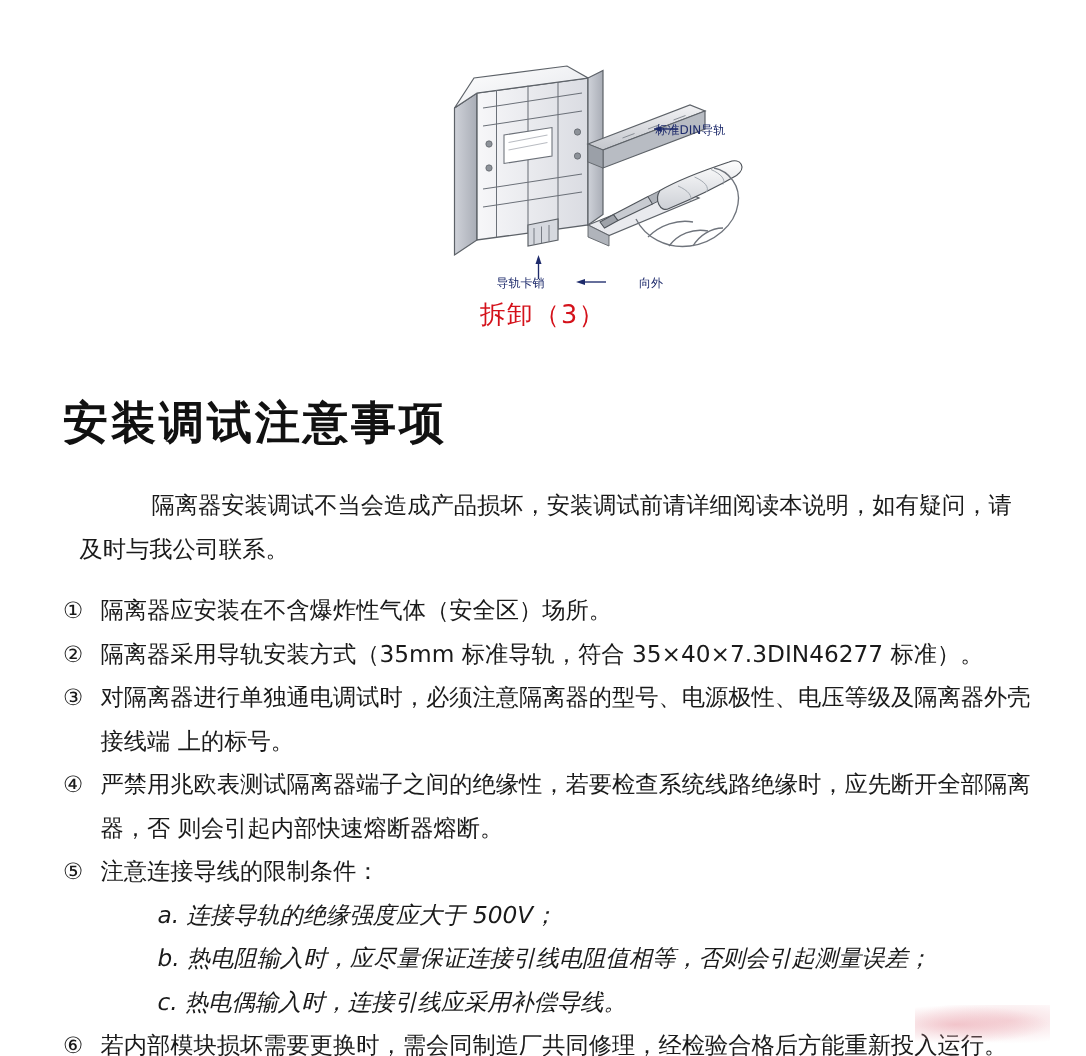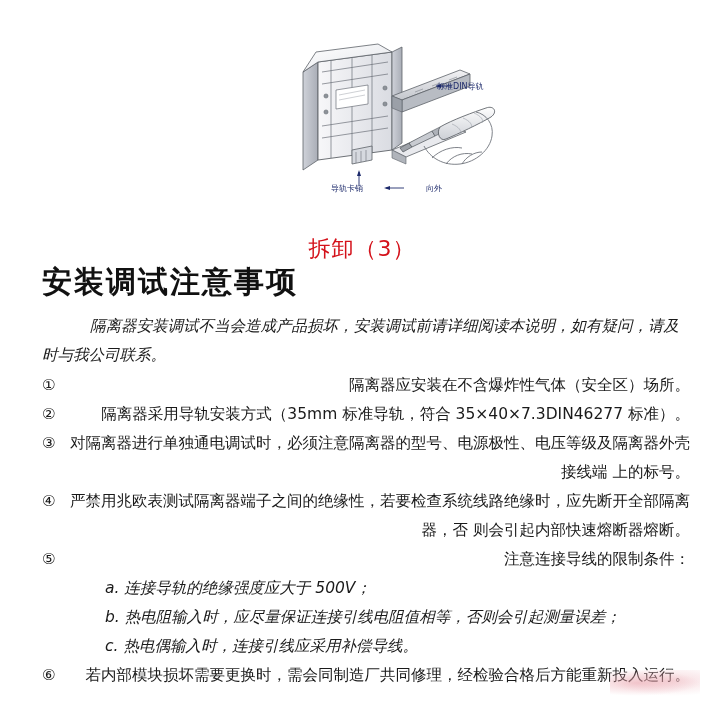--- a/index.html
+++ b/index.html
@@ -32,24 +32,23 @@
     left: 0;
     top: 0;
   }
   .figure-caption {
     position: absolute;
     left: 0;
     top: 198px;
     width: 724px;
     text-align: center;
     color: #d4111a;
-    font-size: 22px;
+    font-size: 17px;
     font-family: "DejaVu Sans", sans-serif;
     letter-spacing: 1px;
-    margin-top: 36px;
   }
   .fig-label {
     position: absolute;
     font-size: 8px;
     color: #1d2a6b;
     white-space: nowrap;
     font-family: "DejaVu Sans", sans-serif;
   }
   .fig-label.rail {
     left: 437px;
@@ -82,41 +81,39 @@
   .body {
     position: absolute;
     left: 42px;
     top: 312px;
     width: 648px;
     font-size: 15.5px;
     line-height: 29px;
     color: #1a1a1a;
   }
   .para {
-    margin: 0;
+    margin: 11px;
     padding: 0 0 1px 0;
-    font-style: italic;
   }
   .para.indent {
     text-indent: 48px;
   }
   .item {
     position: relative;
     padding-left: 25px;
     margin: 0;
   }
   .item .num {
     position: absolute;
     left: 0;
     top: 0;
     font-size: 15px;
   }
   .item .cont {
     display: block;
-    text-align: right;
   }
   .sub {
     padding-left: 38px;
     margin: 0;
     font-style: italic;
   }
 
   
   .smudge {
     position: absolute;

